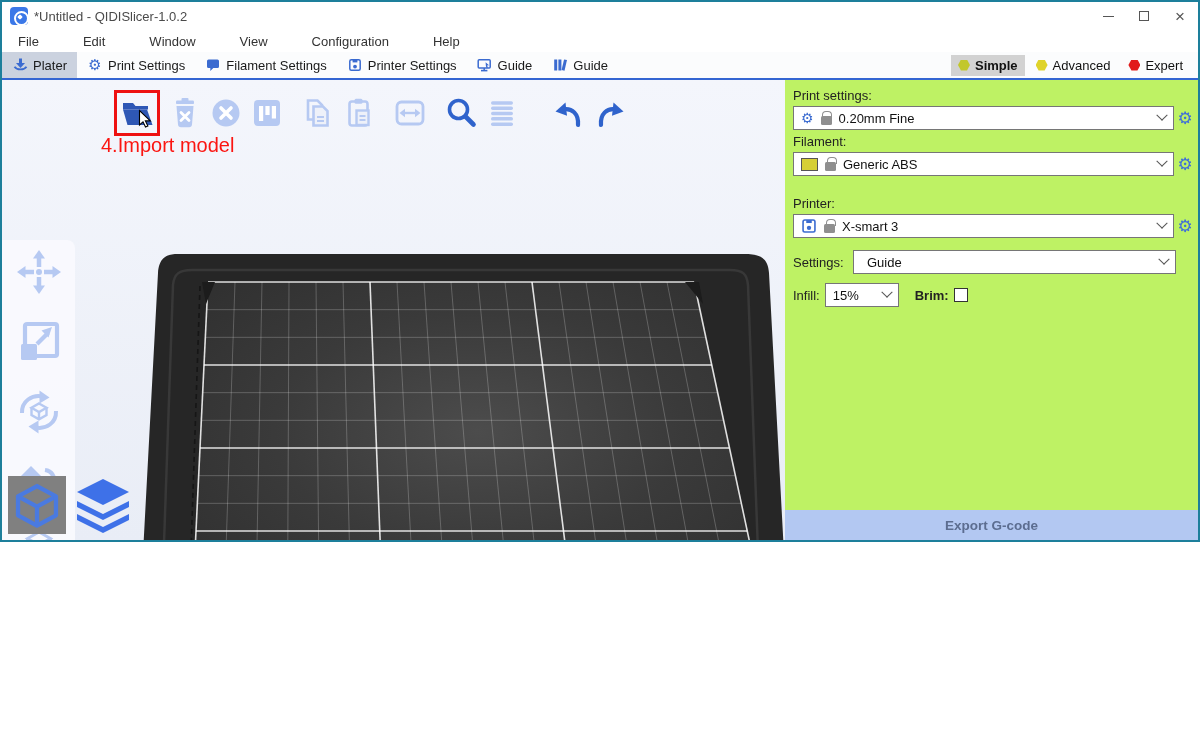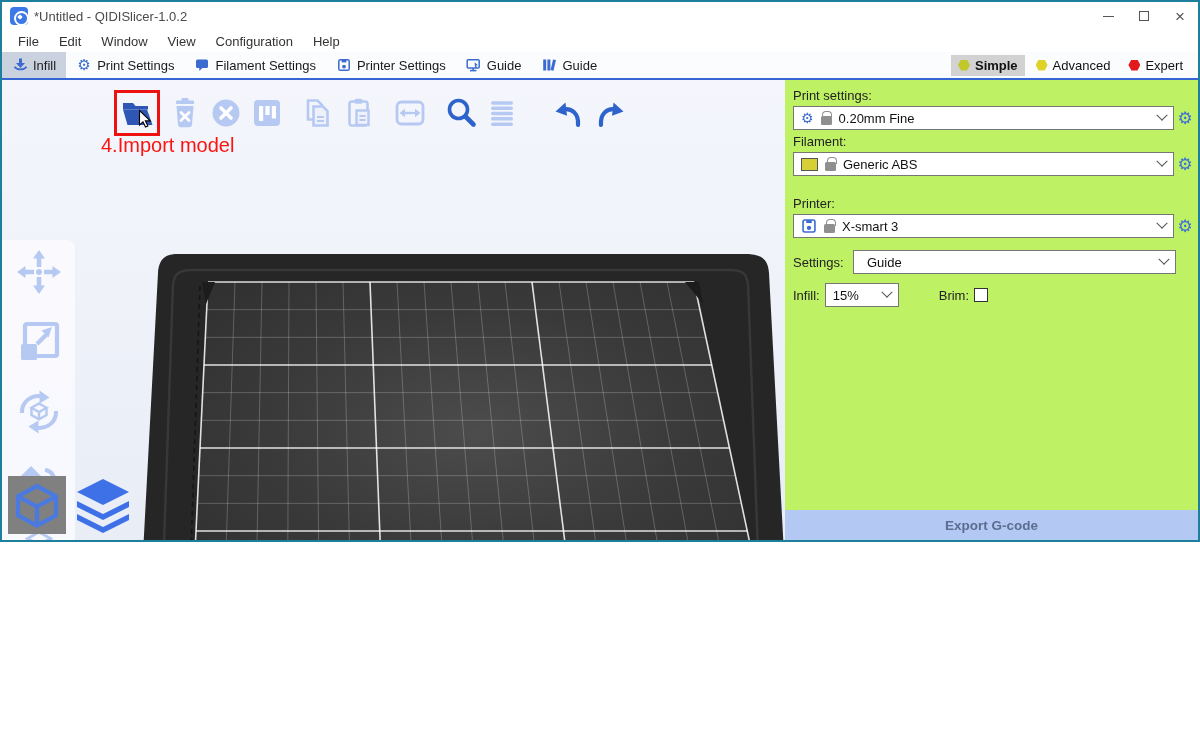--- a/index.html
+++ b/index.html
@@ -16,21 +16,21 @@
     border:2px solid #fff; border-radius:50%; }
   .app-logo::after { content:""; position:absolute; left:8px; top:8px; width:4px; height:4px;
     background:#fff; border-radius:1px; transform:rotate(45deg); }
   .title-text { font-size:13px; color:#4a4a4a; }
   .win-controls { margin-left:auto; display:flex; height:100%; }
   .win-btn { width:36px; height:100%; display:flex; align-items:center; justify-content:center; color:#555; }
   .glyph-min { width:11px; height:0; border-top:1.5px solid #555; display:block; }
   .glyph-max { width:10px; height:10px; border:1.2px solid #555; display:block; }
   .glyph-close { font-size:17px; line-height:1; color:#555; }
   
-  .menubar { height:22px; display:flex; align-items:center; background:#fff; padding-left:6px; flex:0 0 auto; }
+  .menubar { height:22px; display:flex; align-items:center; background:#fff; padding-left:6px; flex:0 0 auto;gap:24px; }
   .menu-item { font-size:13px; color:#333; padding:0 10px; }
   
   .tabbar { height:28px; display:flex; align-items:stretch; background:#fbfcfd;
     border-bottom:2px solid #3465d2; flex:0 0 auto; }
   .tab { display:flex; align-items:center; gap:5px; padding:0 10px; font-size:13px; color:#1a1a1a; }
   .tab.selected { background:#cbd2df; }
   .tab .t-ico { width:16px; height:15px; display:flex; align-items:center; justify-content:center; }
   .gear-char { color:#3b6bd0; font-size:15px; line-height:1;
     font-family:"DejaVu Sans", sans-serif; }
   .modes { margin-left:auto; display:flex; align-items:center; gap:4px; padding-right:8px; }
@@ -72,21 +72,21 @@
   .lock { width:11px; height:9px; background:#8f8f8f; border-radius:1.5px; position:relative;
     margin-top:4px; flex:0 0 auto; }
   .lock::before { content:""; position:absolute; top:-5px; left:1.5px; width:8px; height:6px;
     border:1.8px solid #8f8f8f; border-bottom:none; border-radius:4px 4px 0 0; }
   .swatch { width:17px; height:13px; border:1px solid #555; flex:0 0 auto; }
   .row { display:flex; align-items:center; font-size:13px; color:#222; }
   .supports-row { margin-top:12px; margin-right:20px; }
   .supports-row .sb-inline { width:60px; flex:0 0 auto; }
   .infill-row { margin-top:9px; }
   .infill-combo { flex:0 0 74px; margin-left:5px; }
-  .brim-label { margin-left:40px; }
+  .brim-label { margin-left:16px;font-weight:bold; }
   .brim-box { width:14px; height:14px; border:1px solid #333; margin-left:5px; background:#fff; }
   .export-btn { height:30px; background:#b3c8f2; color:#5c6d90; font-weight:bold; font-size:13.5px;
     display:flex; align-items:center; justify-content:center; flex:0 0 auto; }
   svg { display:block; }
 </style>
 </head>
 <body>
 
 <div class="window">
 
@@ -119,21 +119,21 @@
     <div class="tab selected">
       <span class="t-ico">
         <svg width="15" height="15" viewBox="0 0 15 15">
             <g fill="#3b6bd0">
               <rect x="6" y="0.5" width="3" height="5"></rect>
               <polygon points="3,5 12,5 7.5,10"></polygon>
             </g>
             <path d="M1.5 8.7 A 6.6 4.6 0 0 0 13.5 8.7" stroke="#3b6bd0" stroke-width="1.8" fill="none"></path>
           </svg>
       </span>
-      <span>Infill</span>
+      <span>Plater</span>
     </div>
     <div class="tab">
       <span class="t-ico gear-char">⚙</span>
       <span>Print Settings</span>
     </div>
     <div class="tab">
       <span class="t-ico">
         <svg width="14" height="14" viewBox="0 0 14 14">
             <path d="M2.5 1.5 h9 a1.5 1.5 0 0 1 1.5 1.5 v5.5 a1.5 1.5 0 0 1 -1.5 1.5 h-4.2 l-3 3 v-3 h-1.8 a1.5 1.5 0 0 1 -1.5 -1.5 v-5.5 a1.5 1.5 0 0 1 1.5 -1.5 z" fill="#3b6bd0"></path>
           </svg>

